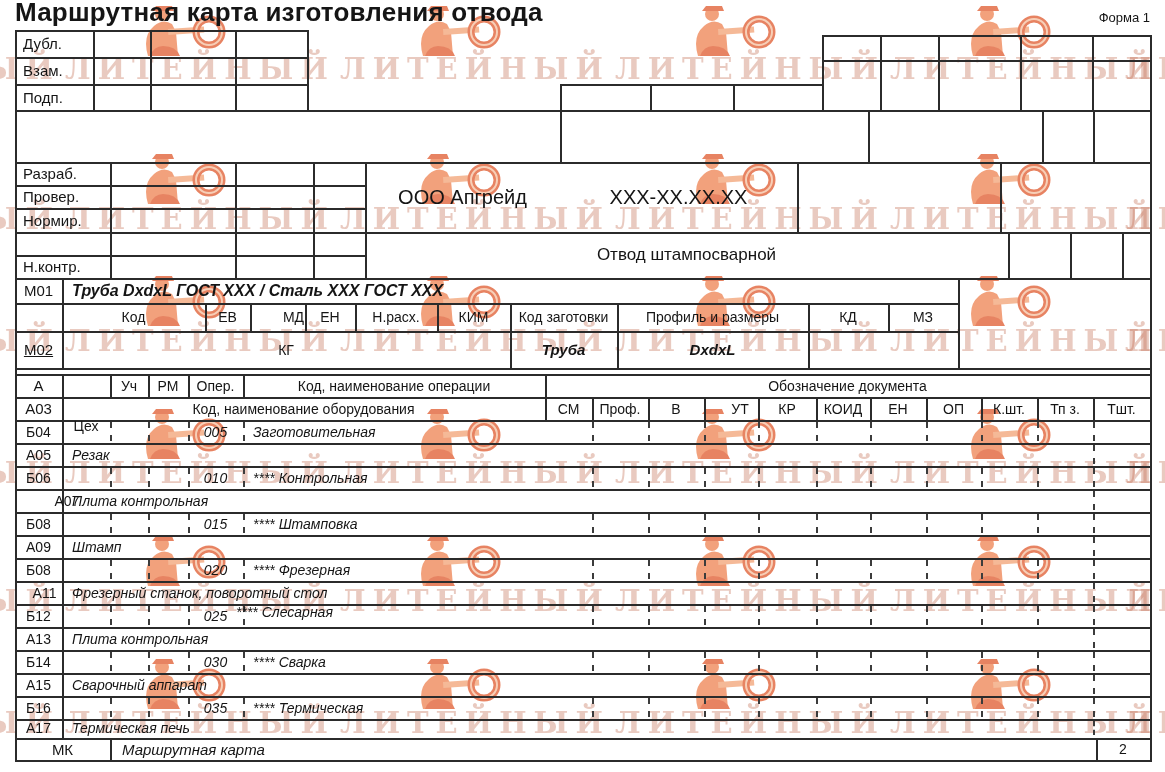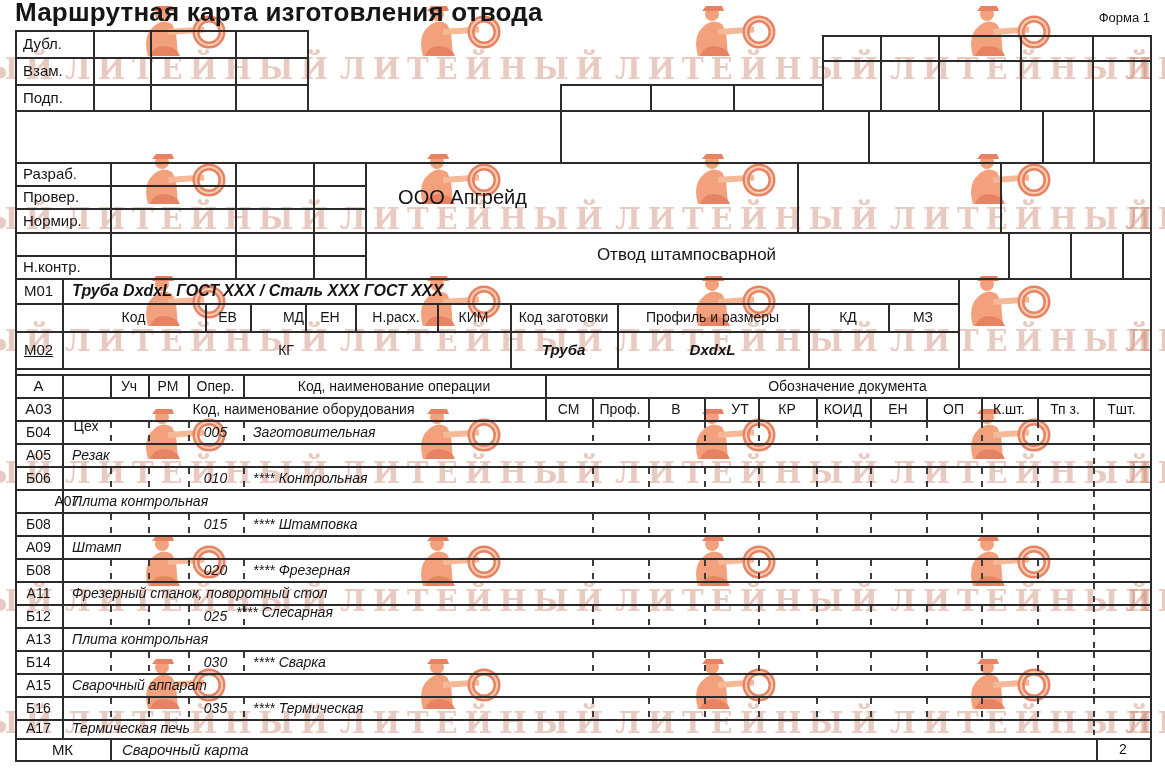--- a/index.html
+++ b/index.html
@@ -409,20 +409,21 @@
   <div class="t pl" style="left:15px; top:30px; width:78px; height:27px;">Дубл.</div>
   <div class="t pl" style="left:15px; top:57px; width:78px; height:27px;">Взам.</div>
   <div class="t pl" style="left:15px; top:84px; width:78px; height:26px;">Подп.</div>
 
   <div class="t pl" style="left:15px; top:162px; width:95px; height:23px;">Разраб.</div>
   <div class="t pl" style="left:15px; top:185px; width:95px; height:23px;">Провер.</div>
   <div class="t pl" style="left:15px; top:208px; width:95px; height:24px;">Нормир.</div>
   <div class="t pl" style="left:15px; top:255px; width:95px; height:23px;">Н.контр.</div>
 
   <div class="t c org" style="left:365px; top:162px; width:195px; height:70px;">ООО Апгрейд</div>
+  <div class="t c org" style="left:560px; top:162px; width:237px; height:70px;">ХХХ-ХХ.ХХ.ХХ</div>
   <div class="t c prod" style="left:365px; top:232px; width:643px; height:46px;">Отвод штампосварной</div>
 
   <div class="t c" style="left:15px; top:278px; width:47px; height:25px;">М01</div>
   <div class="t m01" style="left:72px; top:278px; width:880px; height:25px;">Труба DxdxL ГОСТ ХХХ / Сталь ХХХ ГОСТ ХХХ</div>
 
   <div class="t c s14" style="left:62px;  top:303px; width:143px; height:28px;">Код</div>
   <div class="t c s14" style="left:205px; top:303px; width:45px;  height:28px;">ЕВ</div>
   <div class="t c s14" style="left:250px; top:303px; width:55px;  height:28px;margin-left:16px;">МД</div>
   <div class="t c s14" style="left:305px; top:303px; width:50px;  height:28px;">ЕН</div>
   <div class="t c s14" style="left:355px; top:303px; width:82px;  height:28px;">Н.расх.</div>
@@ -530,21 +531,21 @@
       <div class="dv" style="left: 592px; top: 560px; height: 19px;"></div>
       <div class="dv" style="left: 648px; top: 560px; height: 19px;"></div>
       <div class="dv" style="left: 704px; top: 560px; height: 19px;"></div>
       <div class="dv" style="left: 758px; top: 560px; height: 19px;"></div>
       <div class="dv" style="left: 816px; top: 560px; height: 19px;"></div>
       <div class="dv" style="left: 870px; top: 560px; height: 19px;"></div>
       <div class="dv" style="left: 926px; top: 560px; height: 19px;"></div>
       <div class="dv" style="left: 981px; top: 560px; height: 19px;"></div>
       <div class="dv" style="left: 1037px; top: 560px; height: 19px;"></div>
       <div class="dv" style="left: 1093px; top: 560px; height: 19px;"></div>
-      <div class="t c s14" style="left: 15px; top: 581px; width: 47px; height: 23px;">А11</div>
+      <div class="t c s14" style="left: 15px; top: 581px; width: 47px; height: 23px; padding-left: 6px;">А11</div>
       <div class="t opname" style="left: 72px; top: 581px; width: 720px; height: 23px;">Фрезерный станок, поворотный стол</div>
       <div class="dv" style="left: 1093px; top: 583px; height: 19px;"></div>
       <div class="t c s14" style="left: 15px; top: 604px; width: 47px; height: 23px;">Б12</div>
       <div class="t c opname" style="left: 188px; top: 604px; width: 55px; height: 23px; text-align: center;">025</div>
       <div class="t opname" style="left: 236px; top: 604px; width: 560px; height: 15px;">**** Слесарная</div>
       <div class="dv" style="left: 110px; top: 606px; height: 19px;"></div>
       <div class="dv" style="left: 148px; top: 606px; height: 19px;"></div>
       <div class="dv" style="left: 188px; top: 606px; height: 19px;"></div>
       <div class="dv" style="left: 243px; top: 606px; height: 19px;"></div>
       <div class="dv" style="left: 592px; top: 606px; height: 19px;"></div>
@@ -596,15 +597,15 @@
       <div class="dv" style="left: 926px; top: 698px; height: 19px;"></div>
       <div class="dv" style="left: 981px; top: 698px; height: 19px;"></div>
       <div class="dv" style="left: 1037px; top: 698px; height: 19px;"></div>
       <div class="dv" style="left: 1093px; top: 698px; height: 19px;"></div>
       <div class="t c s14" style="left: 15px; top: 719px; width: 47px; height: 18px;">А17</div>
       <div class="t opname" style="left: 72px; top: 719px; width: 720px; height: 18px;">Термическая печь</div>
       <div class="dv" style="left: 1093px; top: 721px; height: 14px;"></div>
     </div>
 
   <div class="t c" style="left:15px; top:738px; width:95px; height:22px;">МК</div>
-  <div class="t it" style="left:122px; top:738px; width:400px; height:22px;">Сварочный карта</div>
+  <div class="t it" style="left:122px; top:738px; width:400px; height:22px;">Маршрутная карта</div>
   <div class="t c s14" style="left:1096px; top:738px; width:54px; height:22px;">2</div>
 </div>
 
 </body></html>

